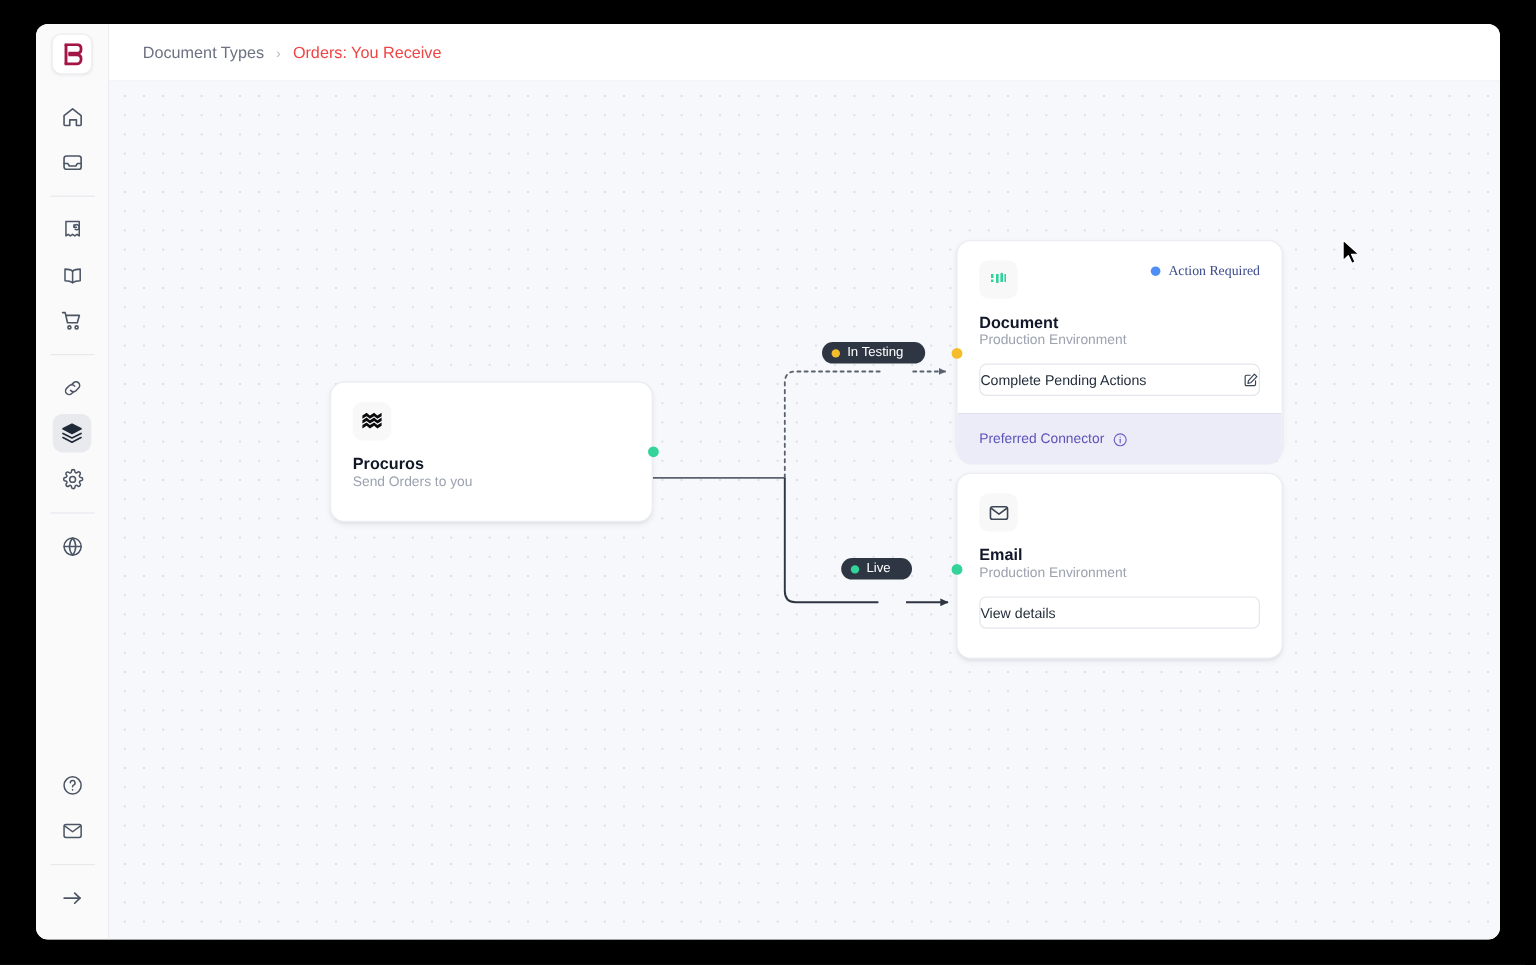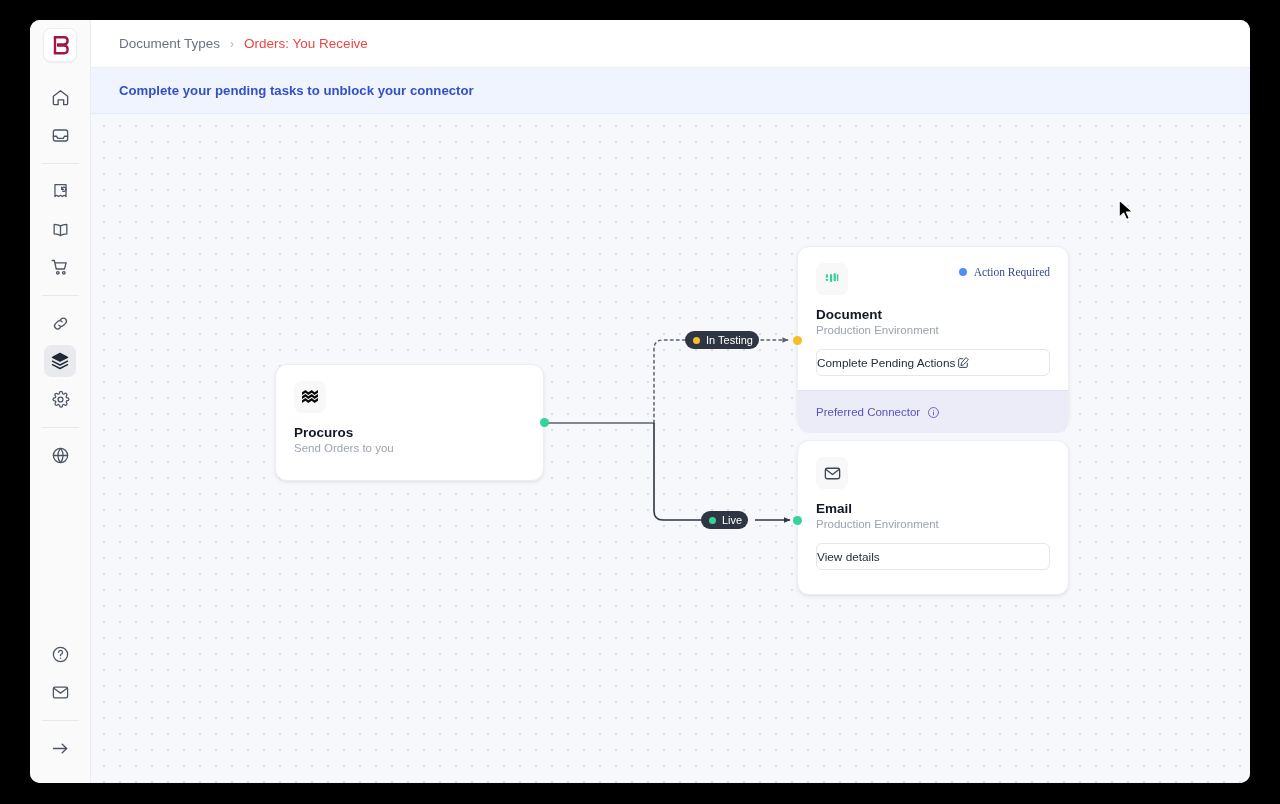--- a/index.html
+++ b/index.html
@@ -137,21 +137,21 @@
   .status-dot { width: 8px; height: 8px; border-radius: 50%; background: #4f8ef7; flex: 0 0 8px; }
   .node-btn {
     margin-top: 13px;
     width: 100%;
     height: 27px;
     background: #ffffff;
     border: 1px solid #e4e6eb;
     border-radius: 6px;
     font-size: 11.8px;
     color: #1f2937;
-    display: flex; align-items: center; justify-content: flex-start; gap: 2px;
+    display: flex; align-items: center; justify-content: space-between; gap: 2px;
     cursor: pointer;
     font-family: "Liberation Sans", sans-serif;
   }
   .node-footer {
     height: 43px;
     background: #ecebf8;
     border-top: 1px solid #e2e0f3;
     border-radius: 0 0 11px 11px;
     display: flex; align-items: center; gap: 7px;
     padding-left: 18px;
@@ -164,21 +164,21 @@
   .handle.green { background: #34d399; }
   .handle.amber { background: #f5bd2b; }
 
   
   .edge-pill {
     position: absolute;
     height: 18px;
     background: #2f3643;
     border-radius: 9px;
     display: flex; align-items: center; gap: 6px;
-    padding: 0 6px 0 8px;
+    padding: 0 18px 0 8px;
     font-size: 11px;
     color: #ffffff;
     z-index: 5;
     cursor: pointer;
     white-space: nowrap;
   }
   .edge-pill .pdot { width: 7px; height: 7px; border-radius: 50%; flex: 0 0 7px; }
   .pdot.amber { background: #f5bd2b; }
   .pdot.green { background: #34d399; }
 
@@ -306,23 +306,20 @@
   <div id="main">
 
     <header id="topbar">
       <div class="breadcrumb">
         <span class="crumb-link">Document Types</span>
         <span class="crumb-sep">›</span>
         <span class="crumb-current">Orders: You Receive</span>
       </div>
     </header>
 
-    <div id="banner">
-      <span class="banner-text">Complete your pending tasks to unblock your connector</span>
-    </div>
 
     <div id="canvas">
 
       <svg id="edges" viewBox="0 0 1159 669" preserveAspectRatio="none">
         <defs>
           <marker id="arrow-dash" markerWidth="7" markerHeight="7" refX="5.6" refY="3.1" orient="auto" markerUnits="userSpaceOnUse">
             <path d="M0,0.4 L6,3.1 L0,5.8 z" fill="#5b626f"></path>
           </marker>
           <marker id="arrow-solid" markerWidth="8" markerHeight="8" refX="6.4" refY="3.5" orient="auto" markerUnits="userSpaceOnUse">
             <path d="M0,0.5 L7,3.5 L0,6.5 z" fill="#2f3643"></path>

